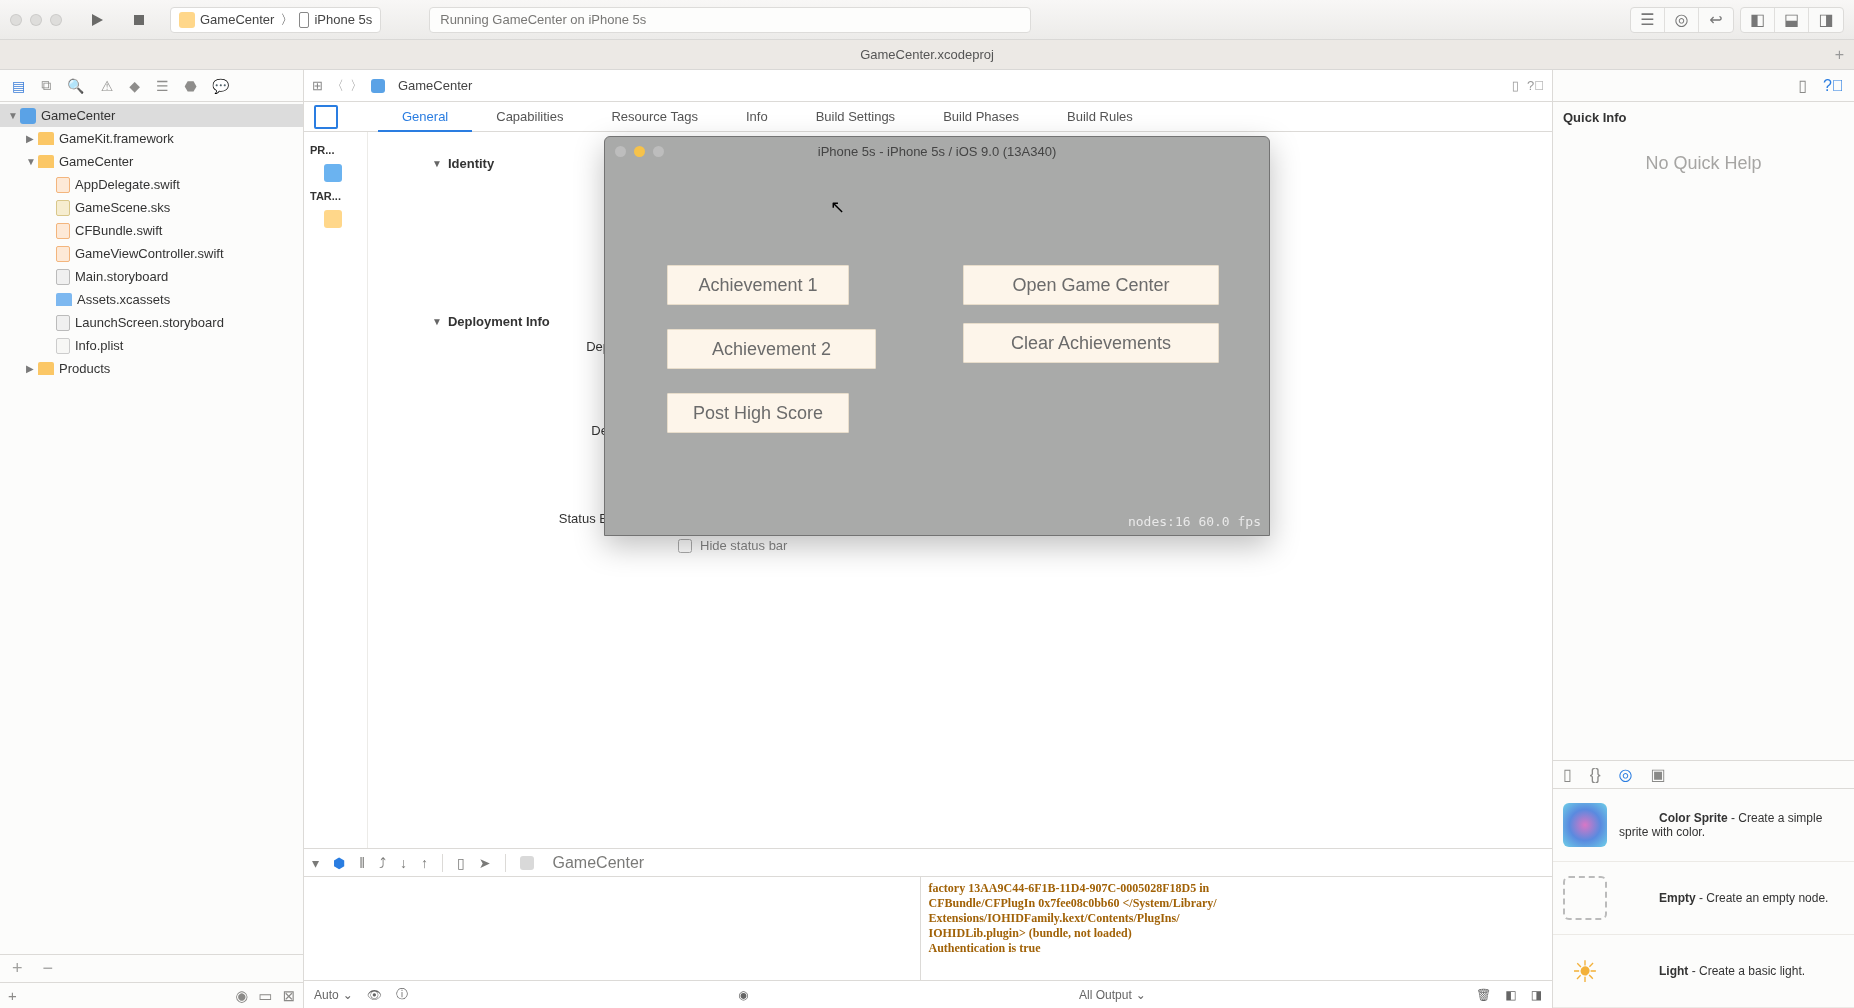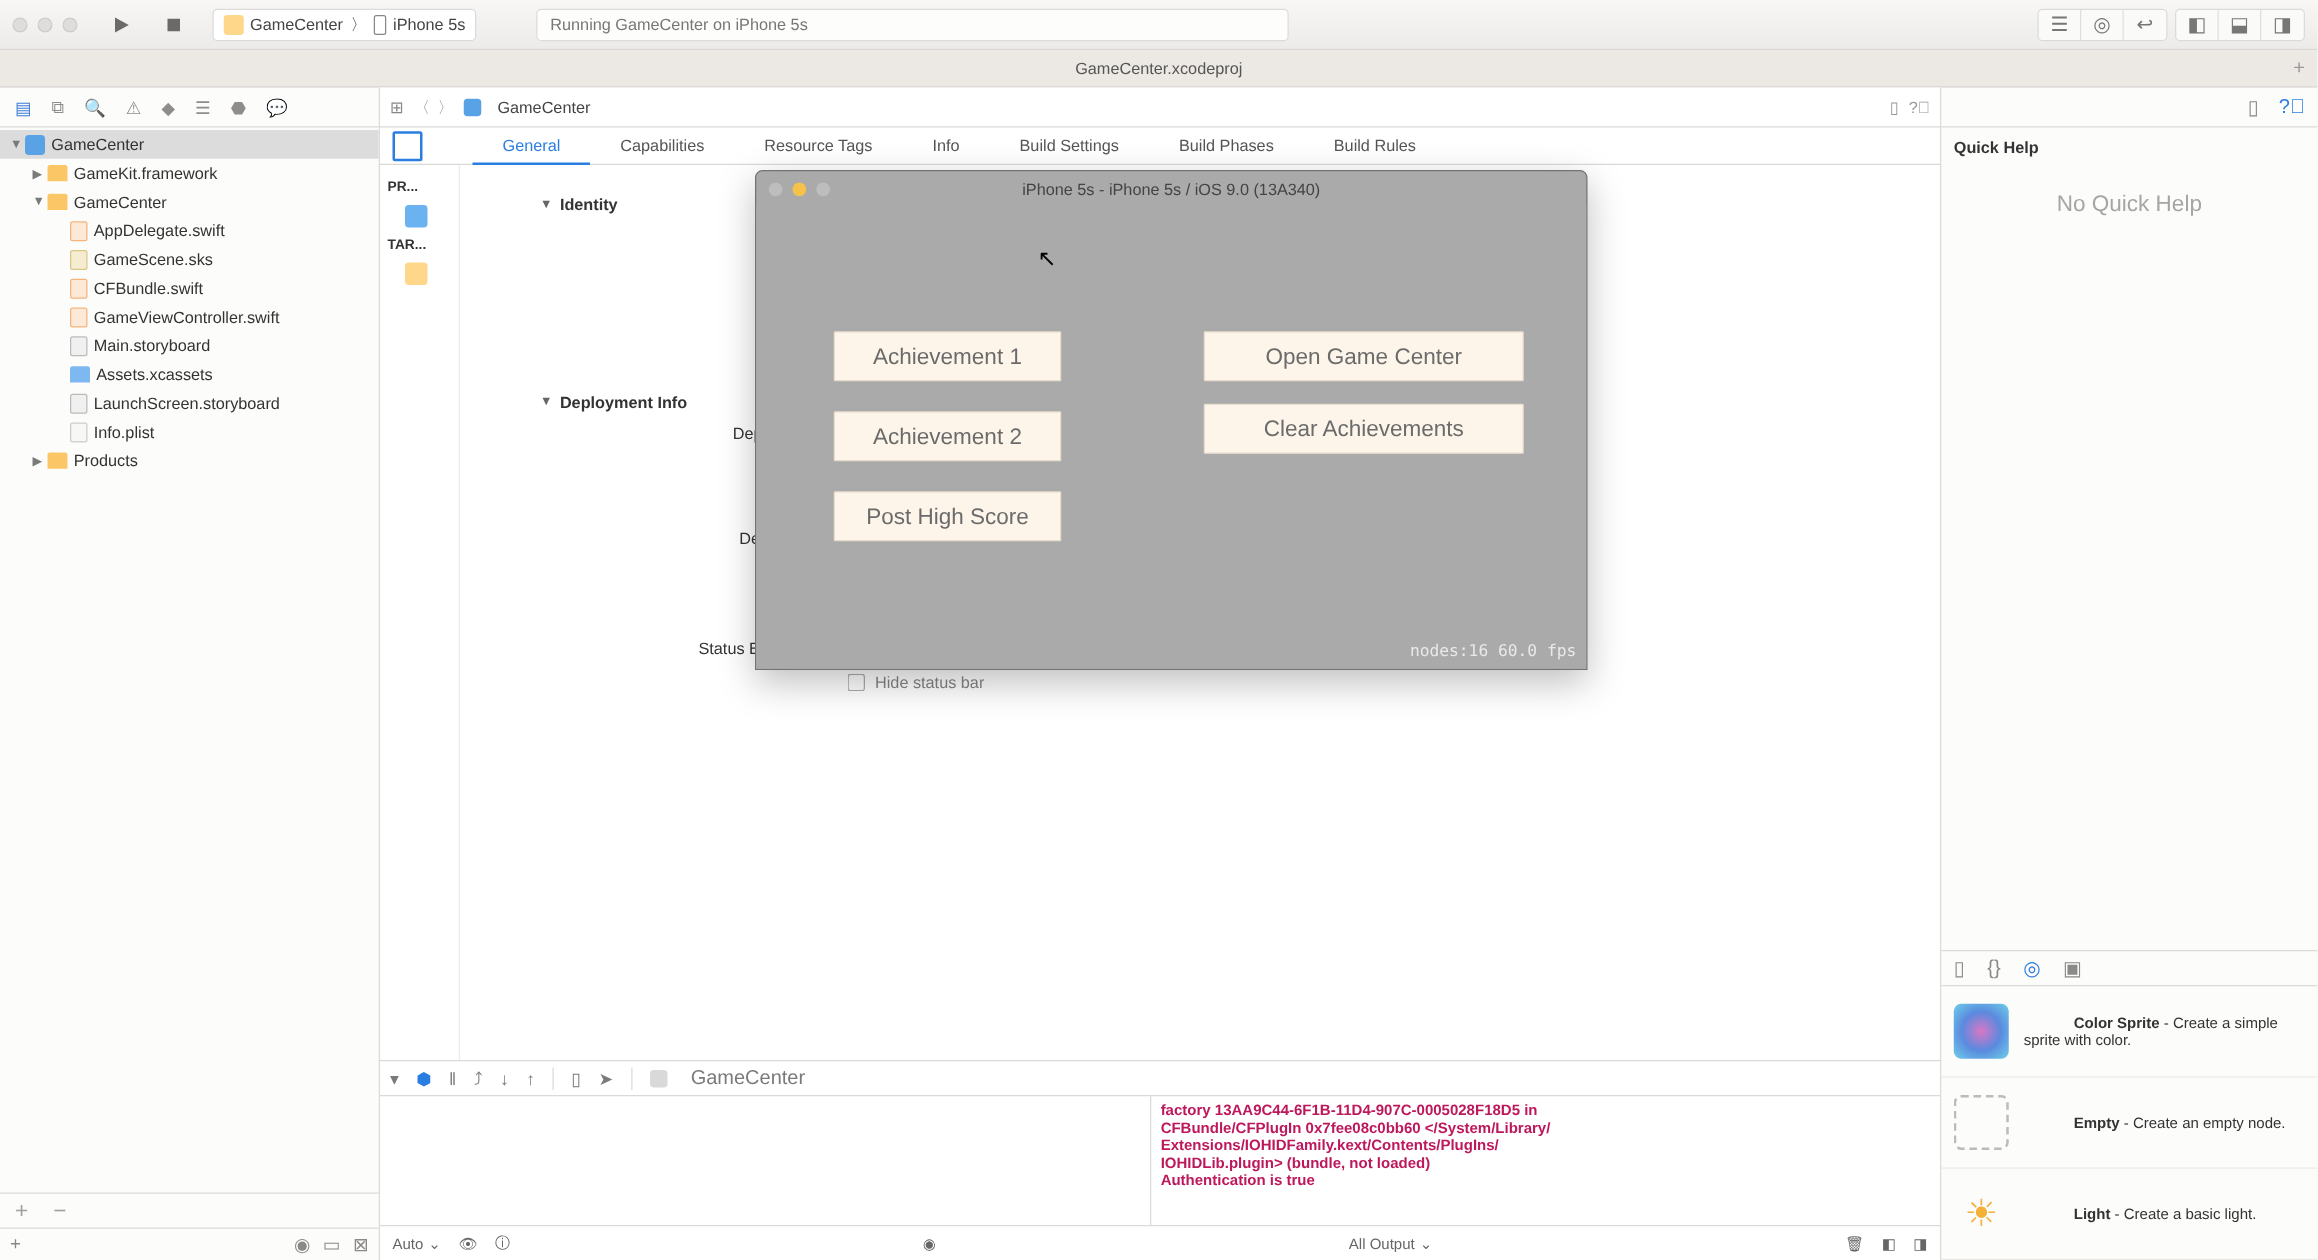--- a/index.html
+++ b/index.html
@@ -72,21 +72,21 @@
 .sel-control { border:1px solid #c8c7c5; border-radius:4px; padding:3px 10px; width:220px; background:#fff; display:flex; justify-content:space-between; align-items:center; }
 
 
 .debug { height:160px; border-top:1px solid #dcdad7; display:flex; flex-direction:column; }
 .debug-toolbar { height:28px; border-bottom:1px solid #dcdad7; display:flex; align-items:center; padding:0 8px; gap:14px; color:#7a7a78; }
 .db-icon { font-size:14px; }
 .db-active { color:#2a7de1; }
 .db-sep { width:1px; height:18px; background:#dcdad7; }
 .debug-body { flex:1; display:flex; }
 .variables { flex:1; border-right:1px solid #dcdad7; }
-.console { flex:1; padding:4px 8px; font-family: Liberation Sans, sans-serif; font-size:12px; font-weight:bold; color:#be185d; white-space:pre-wrap; overflow:hidden; }
+.console { flex:1; padding:4px 8px; font-family: Liberation Serif, serif; font-size:12px; font-weight:bold; color:#a16207; white-space:pre-wrap; overflow:hidden; }
 .debug-bottom { height:28px; border-top:1px solid #dcdad7; display:flex; align-items:center; padding:0 10px; gap:14px; color:#666; font-size:12px; }
 .db-select { display:flex; align-items:center; gap:4px; }
 
 
 .inspector { width: 302px; background:#fcfcfb; border-left:1px solid #dcdad7; display:flex; flex-direction:column; }
 .insp-top { height:32px; border-bottom:1px solid #dcdad7; display:flex; align-items:center; justify-content:flex-end; padding:0 10px; gap:16px; color:#8a8a88; }
 .insp-title { padding:8px 10px; font-size:13px; font-weight:600; color:#333; }
 .insp-empty { text-align:center; color:#a6a5a3; font-size:18px; margin-top:20px; flex:1; }
 .library-tabs { height:28px; border-top:1px solid #dcdad7; display:flex; align-items:center; justify-content:flex-start; padding:0 10px; gap:18px; color:#8a8a88; }
 .library-tabs .active { color:#2a7de1; }
@@ -371,21 +371,21 @@
         <span>◨</span>
       </div>
     </div>
   </div>
 
   <div class="inspector">
     <div class="insp-top">
       <span>▯</span>
       <span style="color:#2a7de1">?⃝</span>
     </div>
-    <div class="insp-title">Quick Help</div>
+    <div class="insp-title">Quick Info</div>
     <div class="insp-empty">No Quick Help</div>
     <div class="library-tabs">
       <span>▯</span>
       <span>{}</span>
       <span class="active">◎</span>
       <span>▣</span>
     </div>
     <div class="library">
       <div class="lib-item">
         <div class="lib-thumb" style="background:radial-gradient(circle,#d977c5,#5a8adf,#6fd0e8)"></div>
@@ -407,21 +407,21 @@
   <div class="sim-titlebar">
     <div class="sim-dots">
       <div class="sim-dot sd-red"></div>
       <div class="sim-dot sd-yel"></div>
       <div class="sim-dot sd-grn"></div>
     </div>
     <div class="sim-title">iPhone 5s - iPhone 5s / iOS 9.0 (13A340)</div>
   </div>
   <div class="sim-screen">
     <div class="sim-btn" style="left:62px; top:100px; width:182px">Achievement 1</div>
-    <div class="sim-btn" style="left:62px; top:164px; width:182px">Achievement 2</div>
+    <div class="sim-btn" style="left:62px; top:164px; width:209px">Achievement 2</div>
     <div class="sim-btn" style="left:62px; top:228px; width:182px">Post High Score</div>
     <div class="sim-btn" style="left:358px; top:100px; width:256px">Open Game Center</div>
     <div class="sim-btn" style="left:358px; top:158px; width:256px">Clear Achievements</div>
     <div class="sim-stats">nodes:16  60.0 fps</div>
   </div>
 </div>
 
 <div class="cursor">↖</div>
 
 </body></html>

